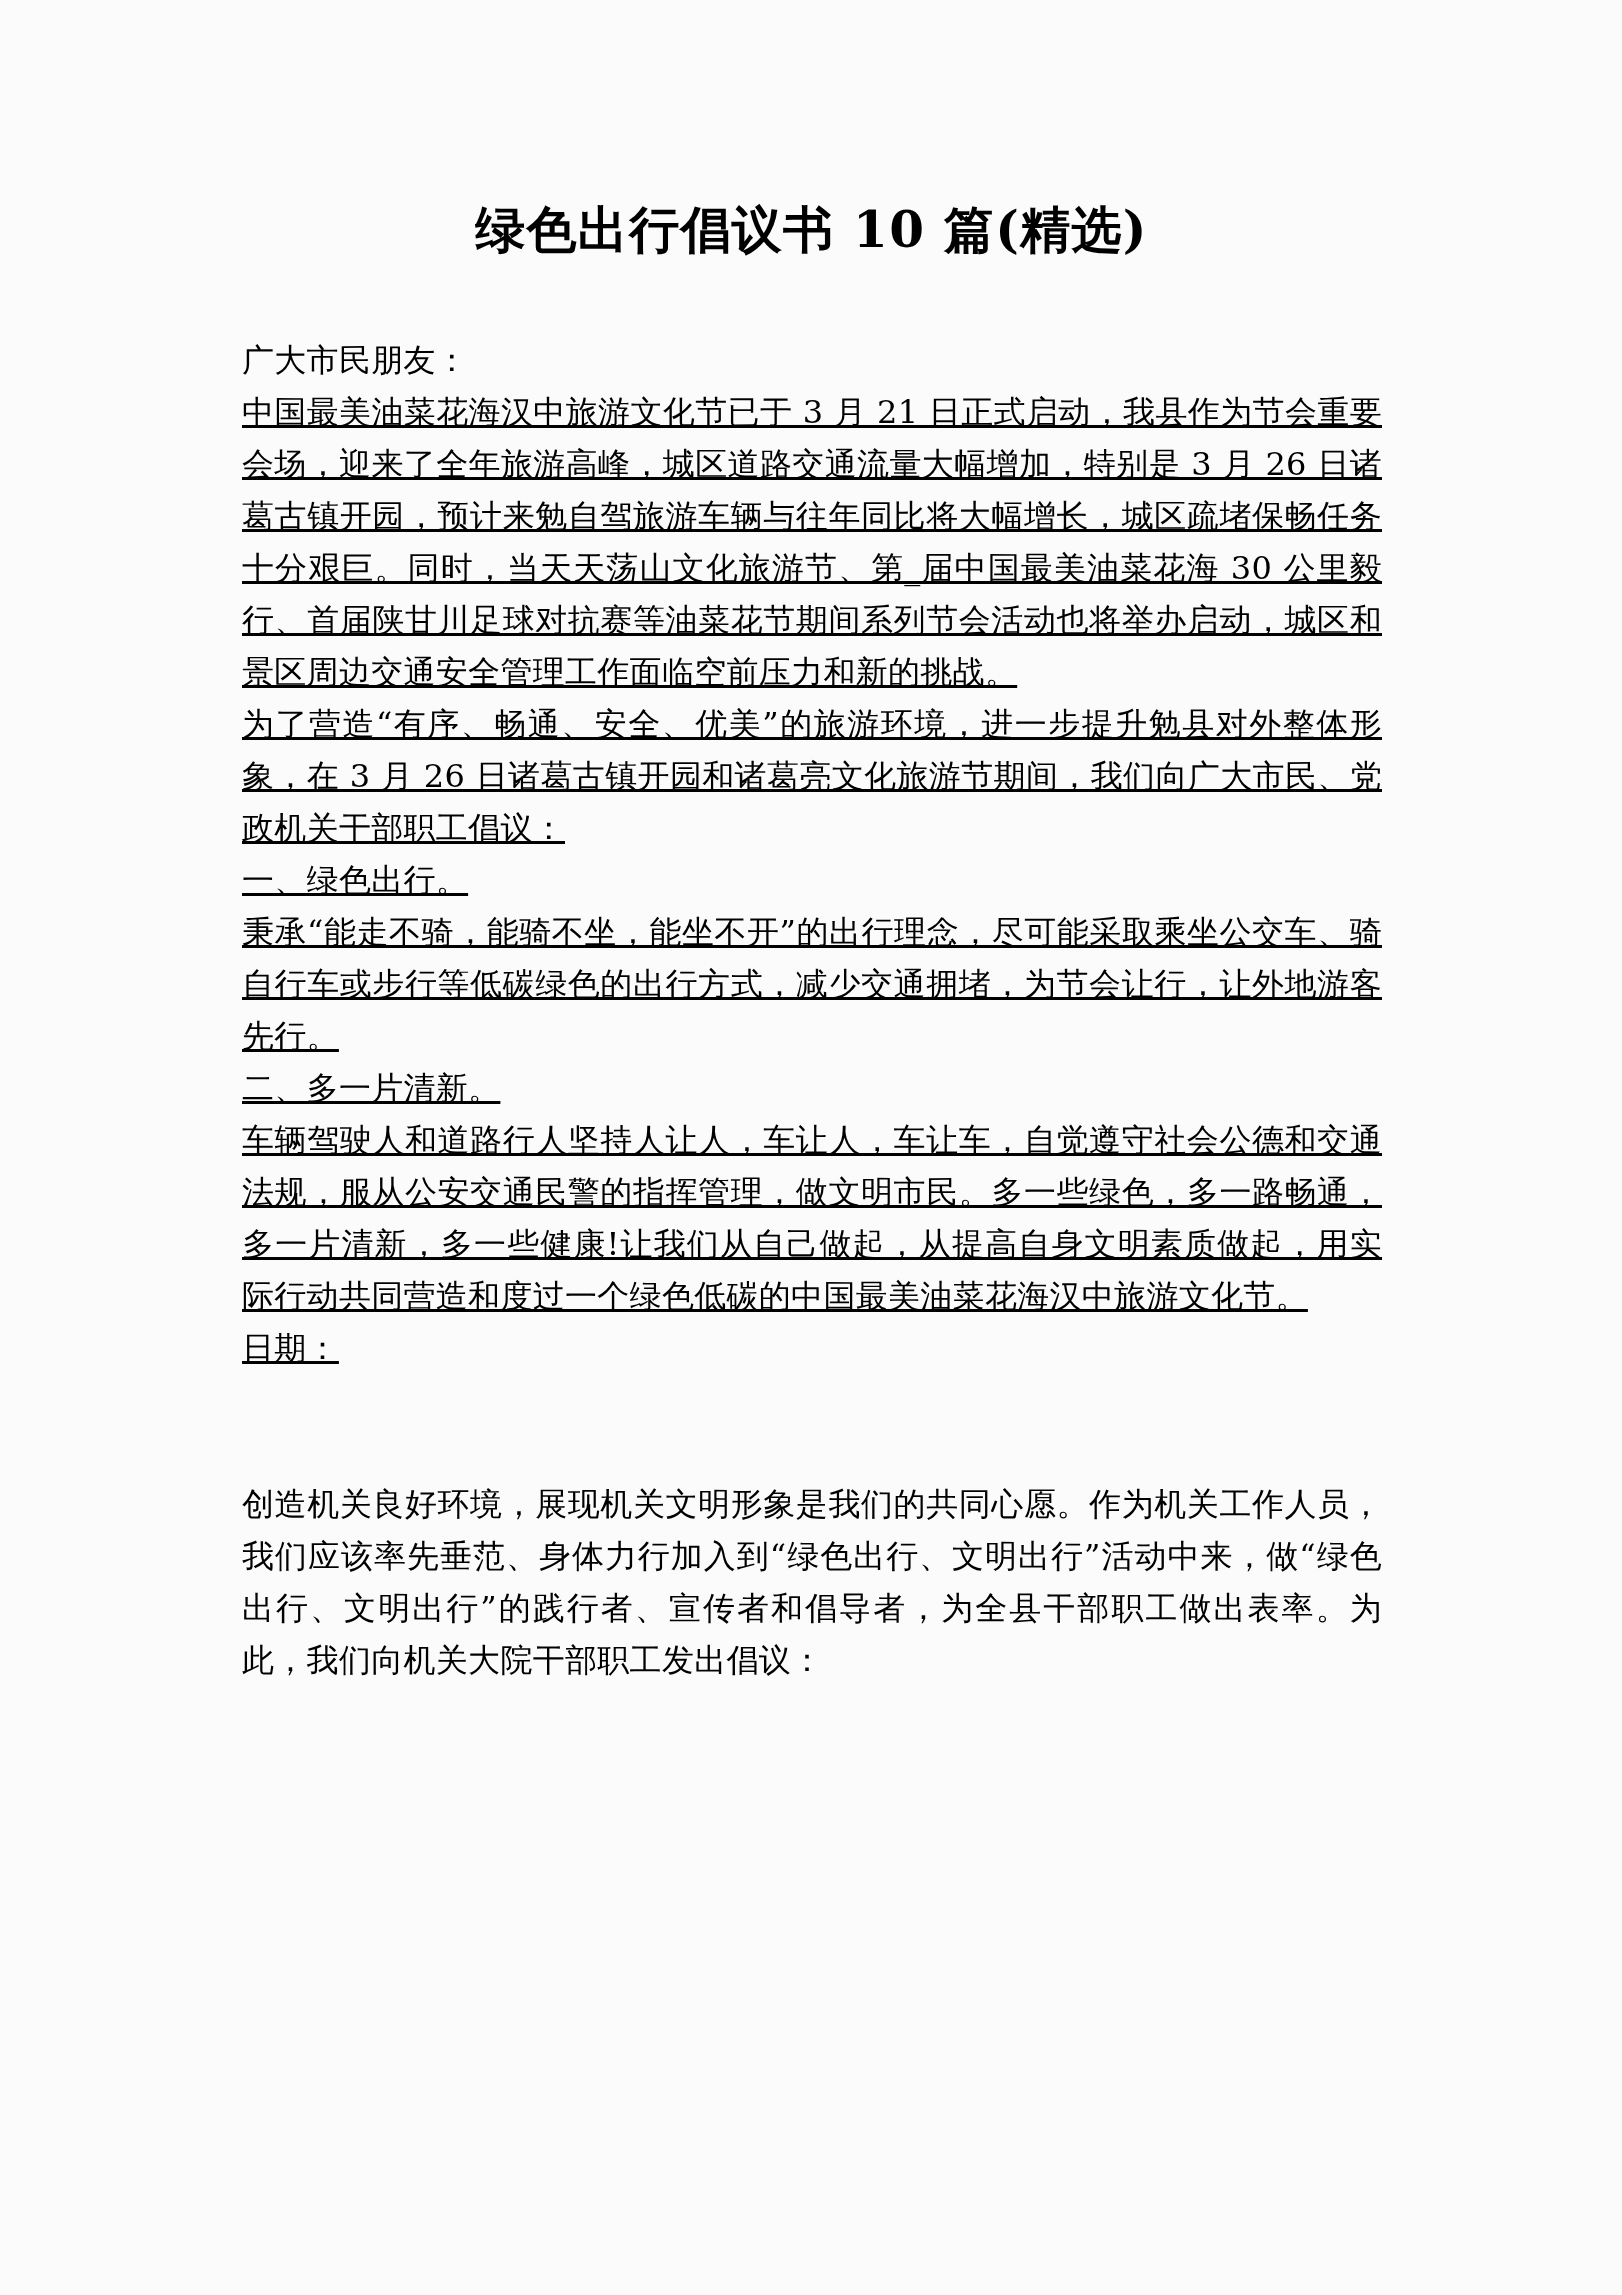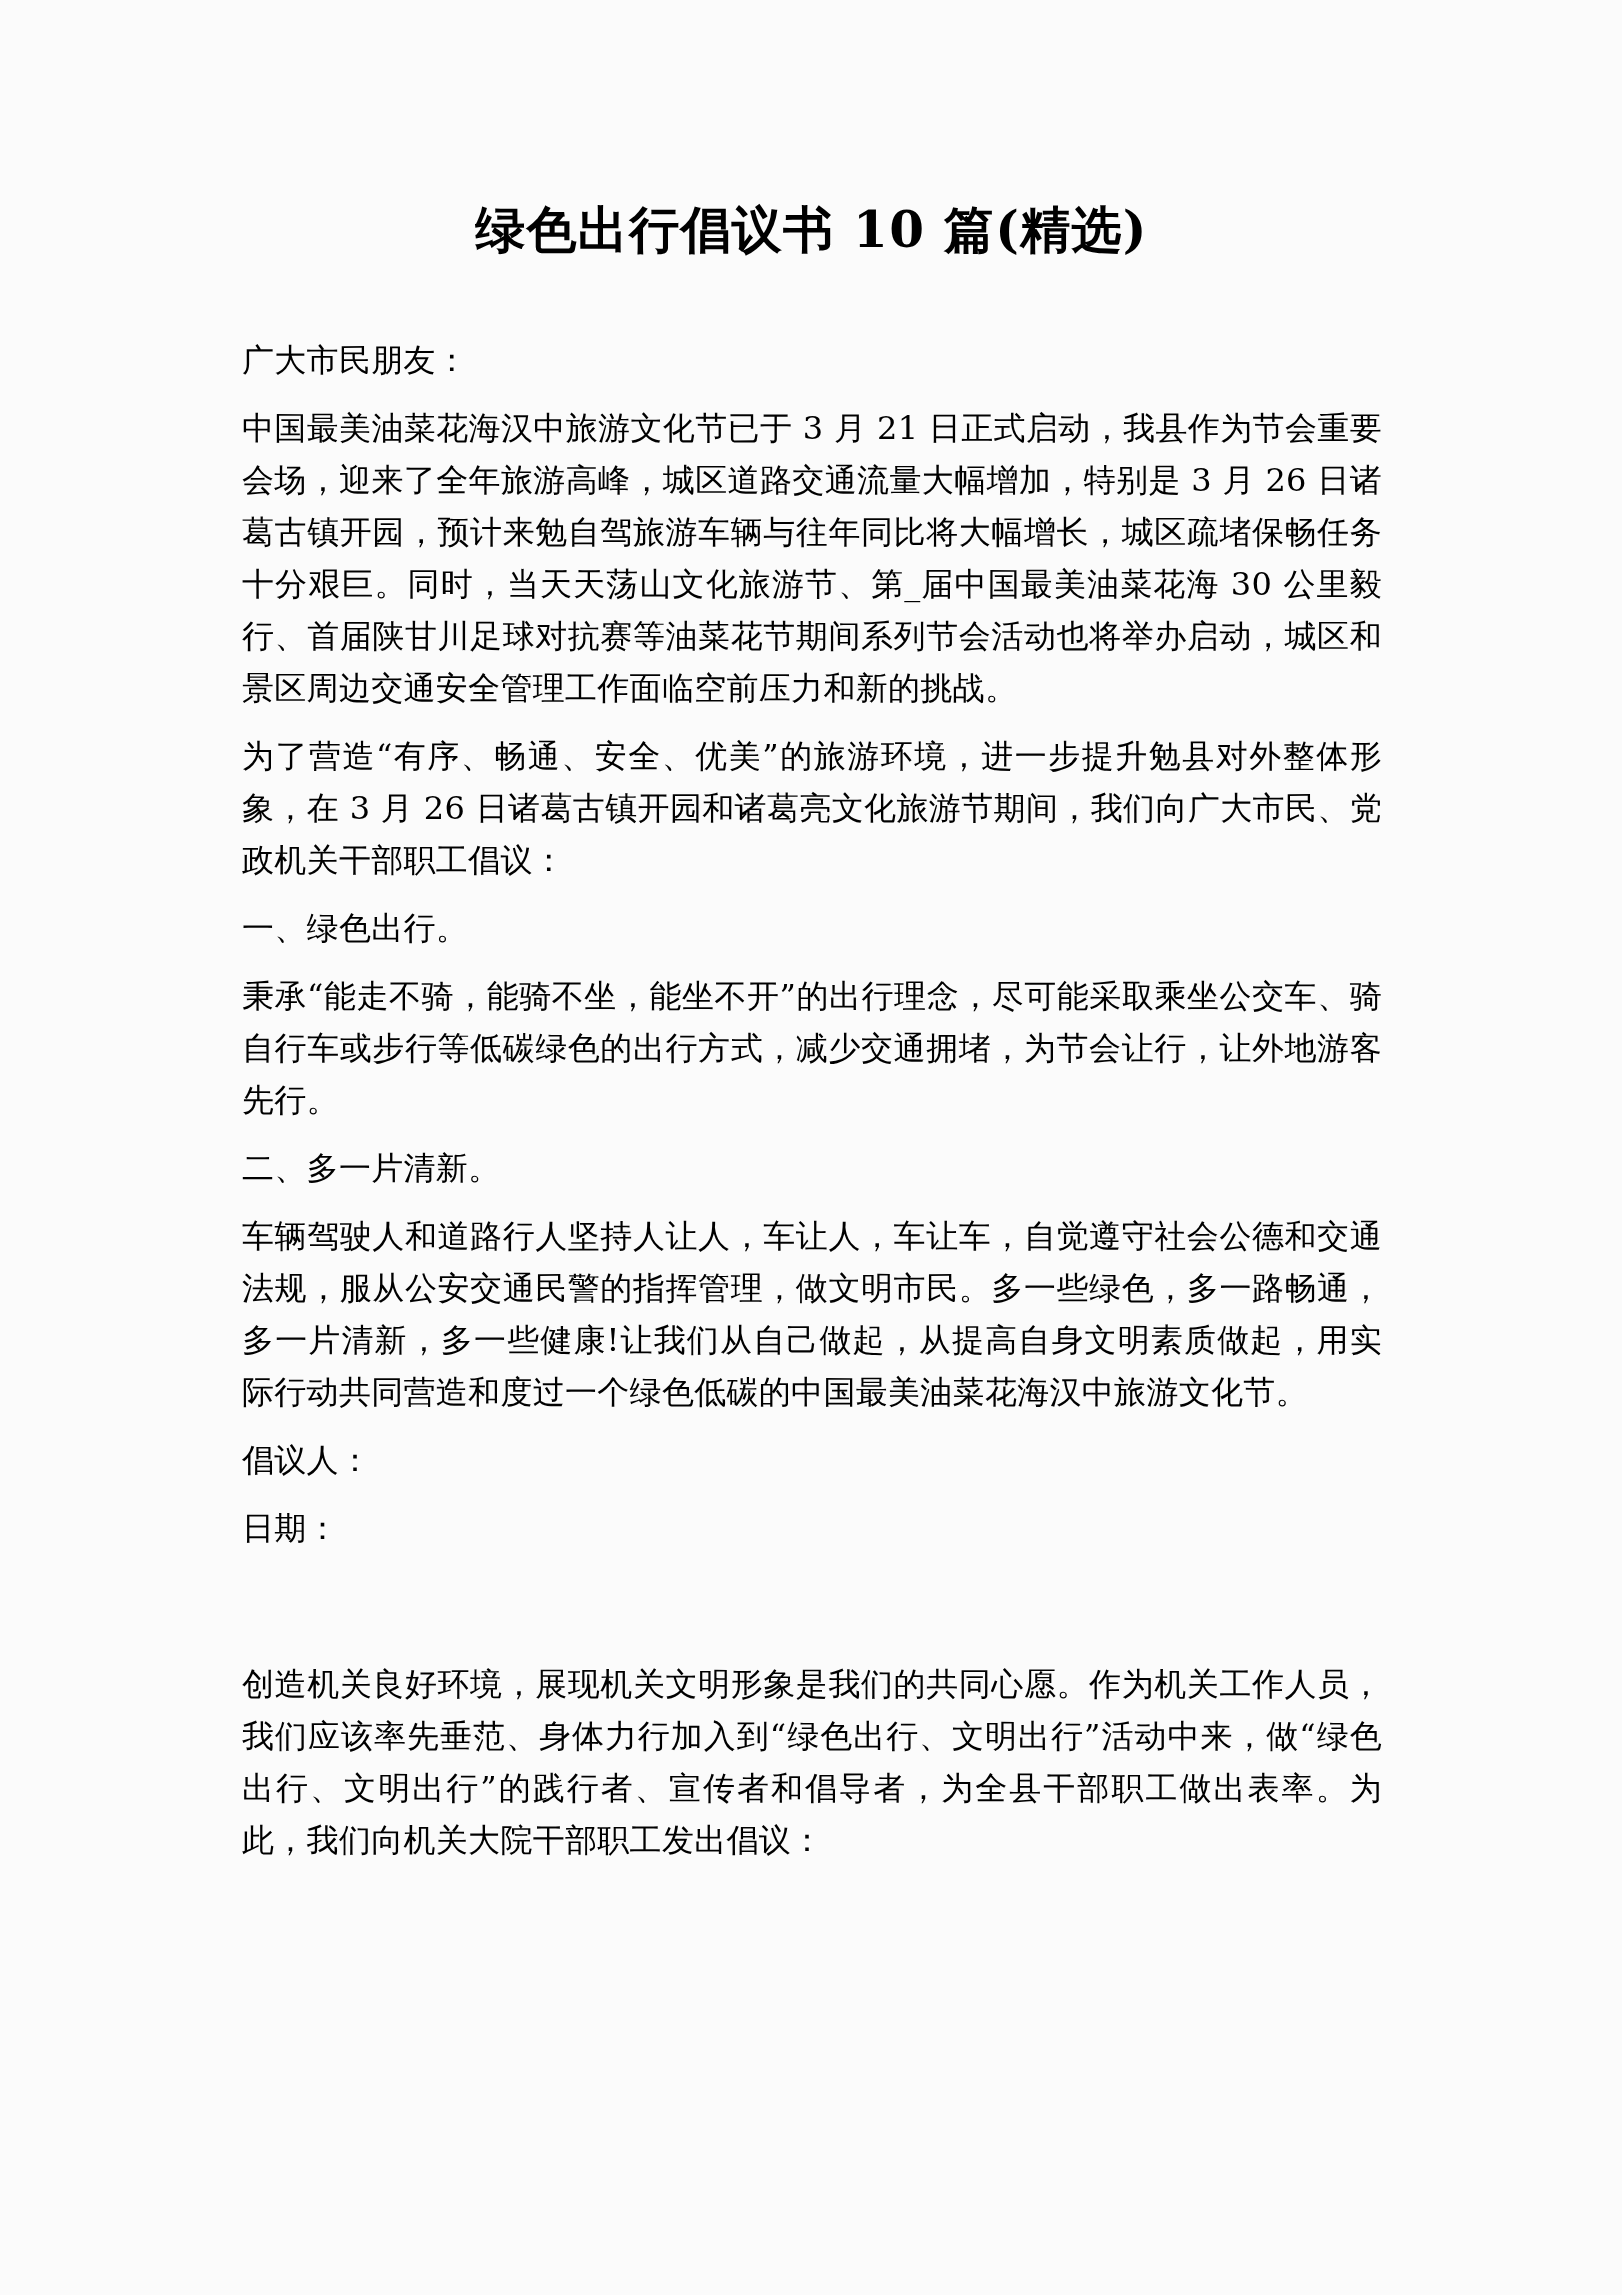--- a/index.html
+++ b/index.html
@@ -53,21 +53,22 @@
     color: #000000;
     text-align: justify;
     text-justify: inter-character;
     text-align-last: left;
     margin: 0 0 0 0;
     letter-spacing: 0.3px;
     word-break: break-all;
   }
 
   .para + .para {
-    margin-top: 16px;
+    margin-top: 0;
+    text-decoration: underline;
   }
 
   
   .blank-line {
     height: 52px;
     font-size: 32px;
     line-height: 52px;
   }
 </style>
 </head>
@@ -86,21 +87,20 @@
     <p class="para">为了营造“有序、畅通、安全、优美”的旅游环境，进一步提升勉县对外整体形象，在 3 月 26 日诸葛古镇开园和诸葛亮文化旅游节期间，我们向广大市民、党政机关干部职工倡议：</p>
 
     <p class="para">一、绿色出行。</p>
 
     <p class="para">秉承“能走不骑，能骑不坐，能坐不开”的出行理念，尽可能采取乘坐公交车、骑自行车或步行等低碳绿色的出行方式，减少交通拥堵，为节会让行，让外地游客先行。</p>
 
     <p class="para">二、多一片清新。</p>
 
     <p class="para">车辆驾驶人和道路行人坚持人让人，车让人，车让车，自觉遵守社会公德和交通法规，服从公安交通民警的指挥管理，做文明市民。多一些绿色，多一路畅通，多一片清新，多一些健康!让我们从自己做起，从提高自身文明素质做起，用实际行动共同营造和度过一个绿色低碳的中国最美油菜花海汉中旅游文化节。</p>
 
-    <p class="para">倡议人：</p>
 
     <p class="para">日期：</p>
 
     <div class="blank-line">&nbsp;</div>
     <div class="blank-line">&nbsp;</div>
 
 
     <p class="para">创造机关良好环境，展现机关文明形象是我们的共同心愿。作为机关工作人员，我们应该率先垂范、身体力行加入到“绿色出行、文明出行”活动中来，做“绿色出行、文明出行”的践行者、宣传者和倡导者，为全县干部职工做出表率。为此，我们向机关大院干部职工发出倡议：</p>
 
   </div>

